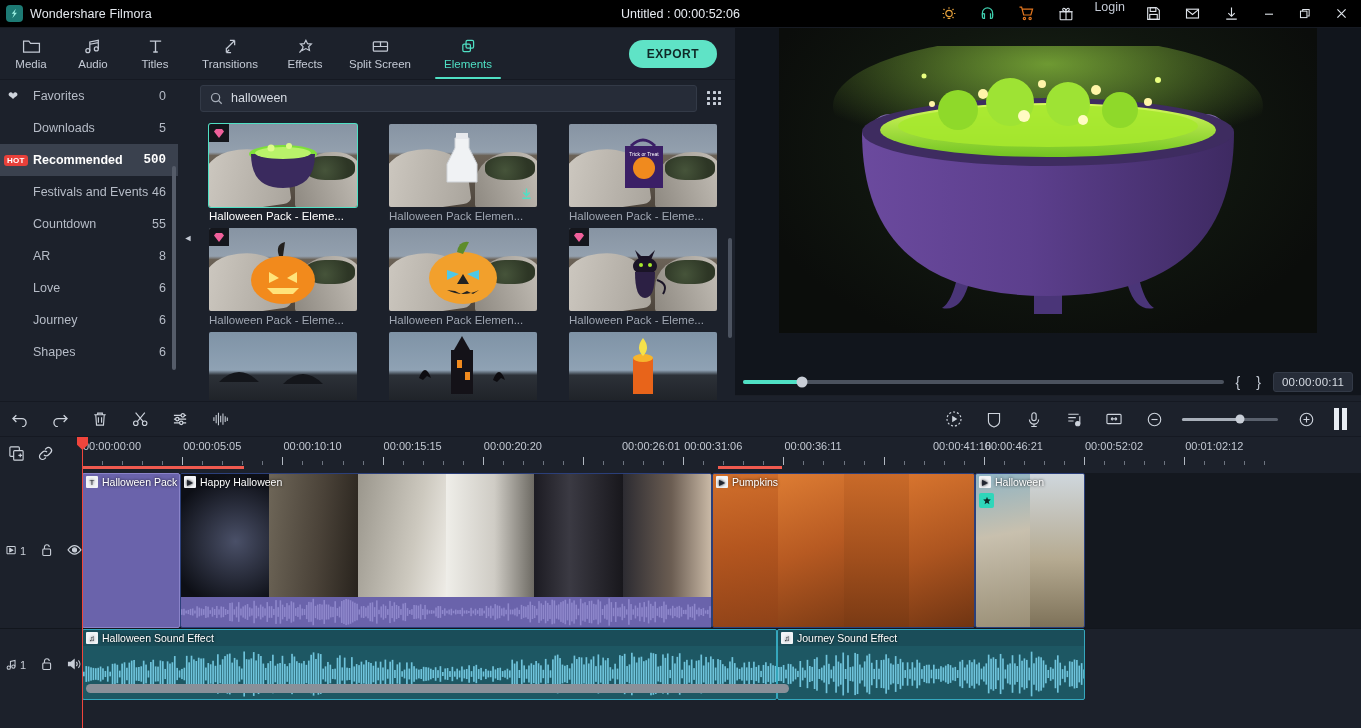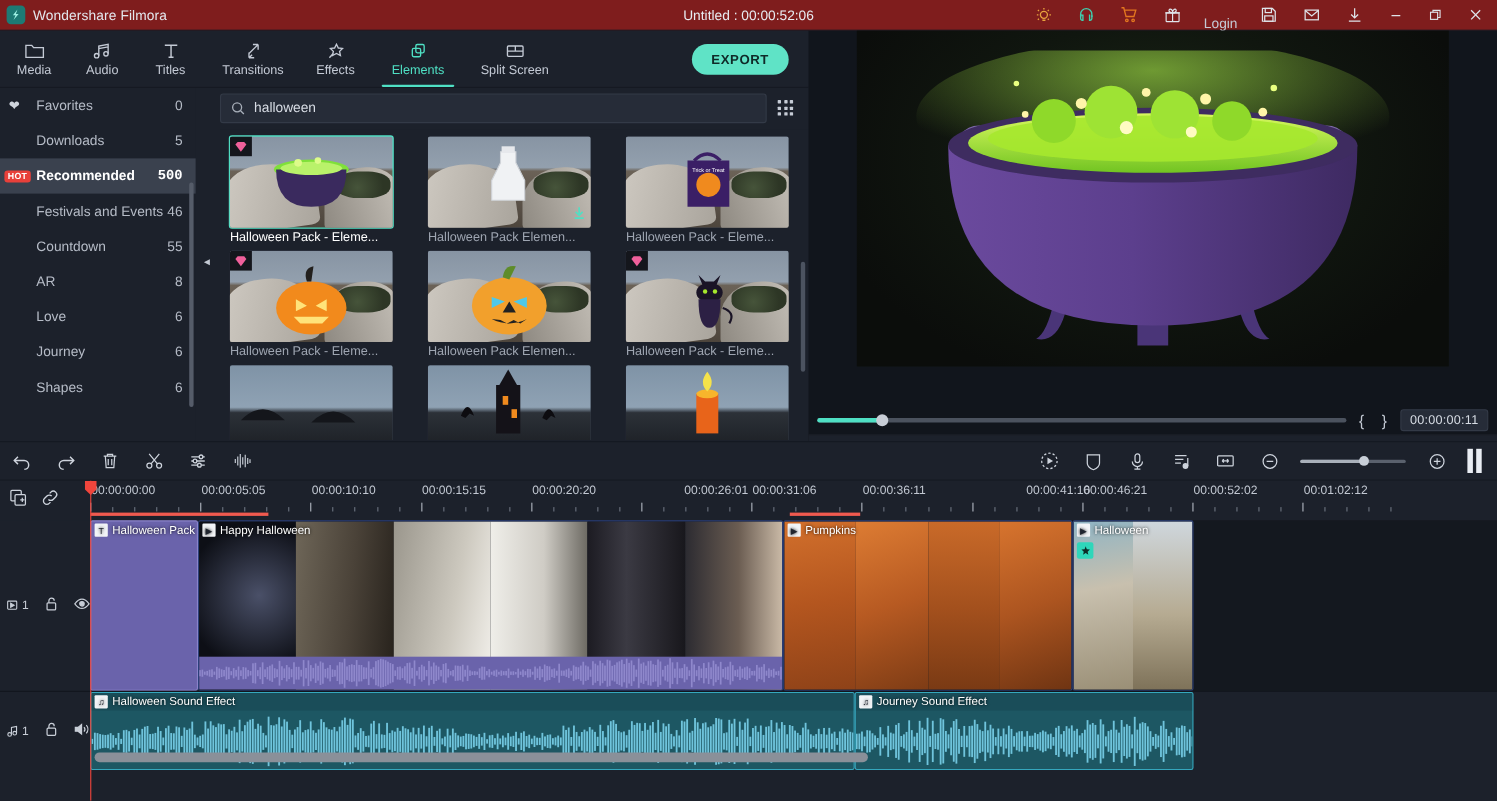--- a/index.html
+++ b/index.html
@@ -9,39 +9,39 @@
     font-family: "Liberation Sans", sans-serif;
     overflow: hidden;
     color: #c9ced8;
     -webkit-font-smoothing: antialiased;
   }
   #app { position: relative; width: 1361px; height: 728px; }
 
   
   .titlebar {
     position: absolute; top: 0; left: 0; width: 1361px; height: 28px;
-    background: #7f1d1d; display: flex; align-items: center;
+    background: #000000; display: flex; align-items: center;
     border-bottom: 1px solid #161a22;
   }
   .logo-box { width: 28px; display: flex; align-items: center; justify-content: center; }
   .logo-sq {
     width: 17px; height: 17px; border-radius: 4px;
     background: #1d7a74; display: flex; align-items: center; justify-content: center;
   }
   .app-title { font-size: 12.5px; color: #e4e8ee; margin-left: 2px; letter-spacing: .1px; }
   .menubar { display: flex; margin-left: 52px; gap: 0px; }
   .menu-item {
     font-size: 12px; color: #b9bfca; padding: 4px 12px; cursor: default;
   }
   .proj-title {
     position: absolute; left: 0; right: 0; text-align: center;
     font-size: 12.5px; color: #e8ecf2; pointer-events: none;
   }
   .tb-right {
-    margin-left: auto; display: flex; align-items: flex-end; gap: 0; padding-right: 2px;
+    margin-left: auto; display: flex; align-items: flex-start; gap: 0; padding-right: 2px;
   }
   .tb-ico {
     width: 39px; height: 28px; display: flex; align-items: center; justify-content: center;
     cursor: default;
   }
   .login-txt { font-size: 12.5px; color: #c3c9d4; padding: 0 9px; cursor: default; }
   .win-btn { width: 36px; height: 28px; display: flex; align-items: center; justify-content: center; }
 
   
   .tooltabs {
@@ -428,33 +428,33 @@
       </svg>
       <span class="tl">Transitions</span>
     </div>
     <div class="ttab">
       <svg width="19" height="17" viewBox="0 0 20 18" fill="none" stroke="currentColor" stroke-width="1.3">
         <path d="M10.4 2.4 12.2 6l4 .4-2.8 2.8.8 4-3.8-2-3.8 2 .8-4L4.6 6.4l4-.4z"></path>
         <path d="M7 11.4 3.6 15.4"></path>
       </svg>
       <span class="tl">Effects</span>
     </div>
+    <div class="ttab wide">
+      <svg width="19" height="17" viewBox="0 0 20 18" fill="none" stroke="currentColor" stroke-width="1.3">
+        <rect x="2.4" y="4" width="15" height="10" rx="1"></rect>
+          <path d="M2.4 9h15M10 4v5"></path>
+      </svg>
+      <span class="tl">Split Screen</span>
+    </div>
     <div class="ttab wide active">
       <svg width="19" height="17" viewBox="0 0 20 18" fill="none" stroke="currentColor" stroke-width="1.3">
         <rect x="7.4" y="2.6" width="8" height="8" rx="1.4"></rect>
           <rect x="4" y="6.4" width="8" height="8" rx="1.4"></rect>
       </svg>
       <span class="tl">Elements</span>
-    </div>
-    <div class="ttab wide">
-      <svg width="19" height="17" viewBox="0 0 20 18" fill="none" stroke="currentColor" stroke-width="1.3">
-        <rect x="2.4" y="4" width="15" height="10" rx="1"></rect>
-          <path d="M2.4 9h15M10 4v5"></path>
-      </svg>
-      <span class="tl">Split Screen</span>
     </div>
     <button class="export-btn">EXPORT</button>
   </div>
 
   <div class="sidebar">
     <div class="side-row has-icon">
       <span class="heart">❤</span>
       <span class="side-label">Favorites</span>
       <span class="side-count">0</span>
     </div>

